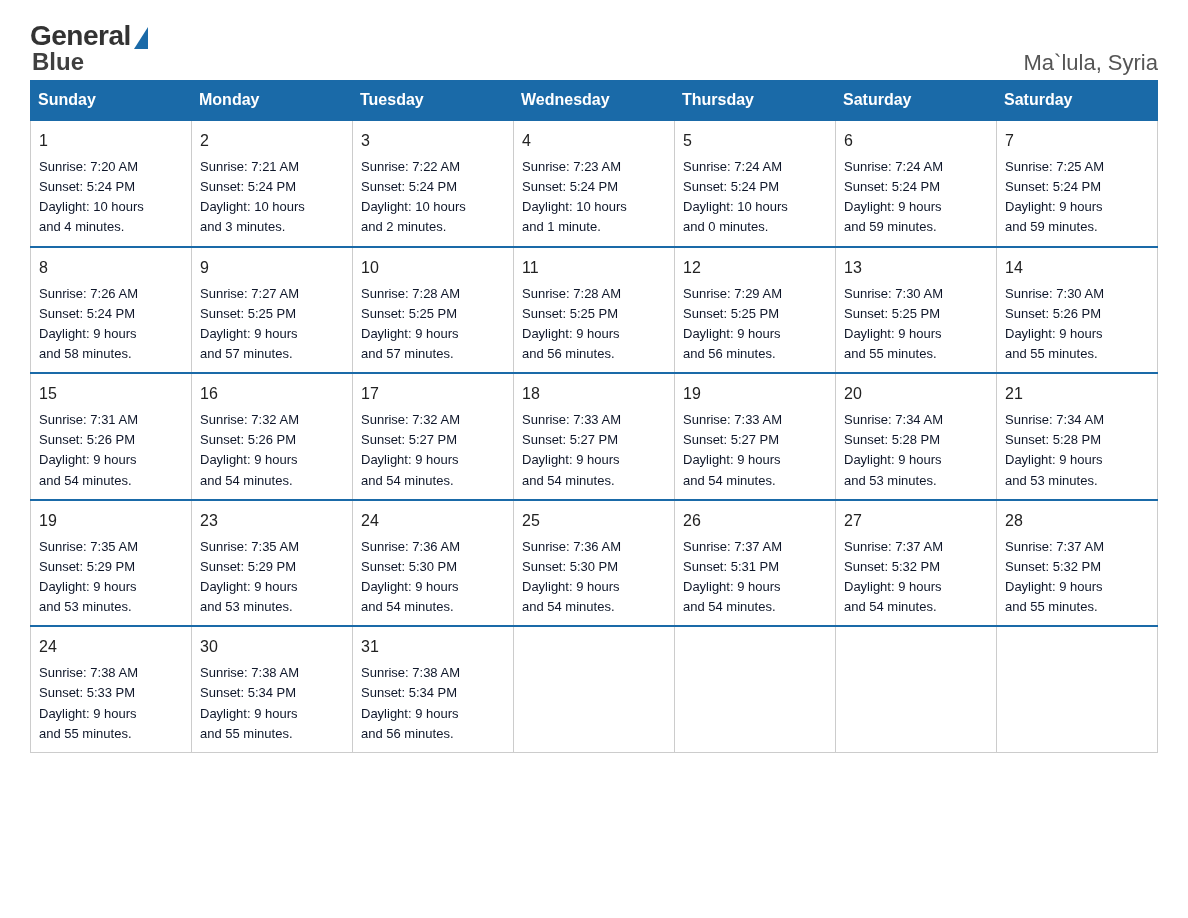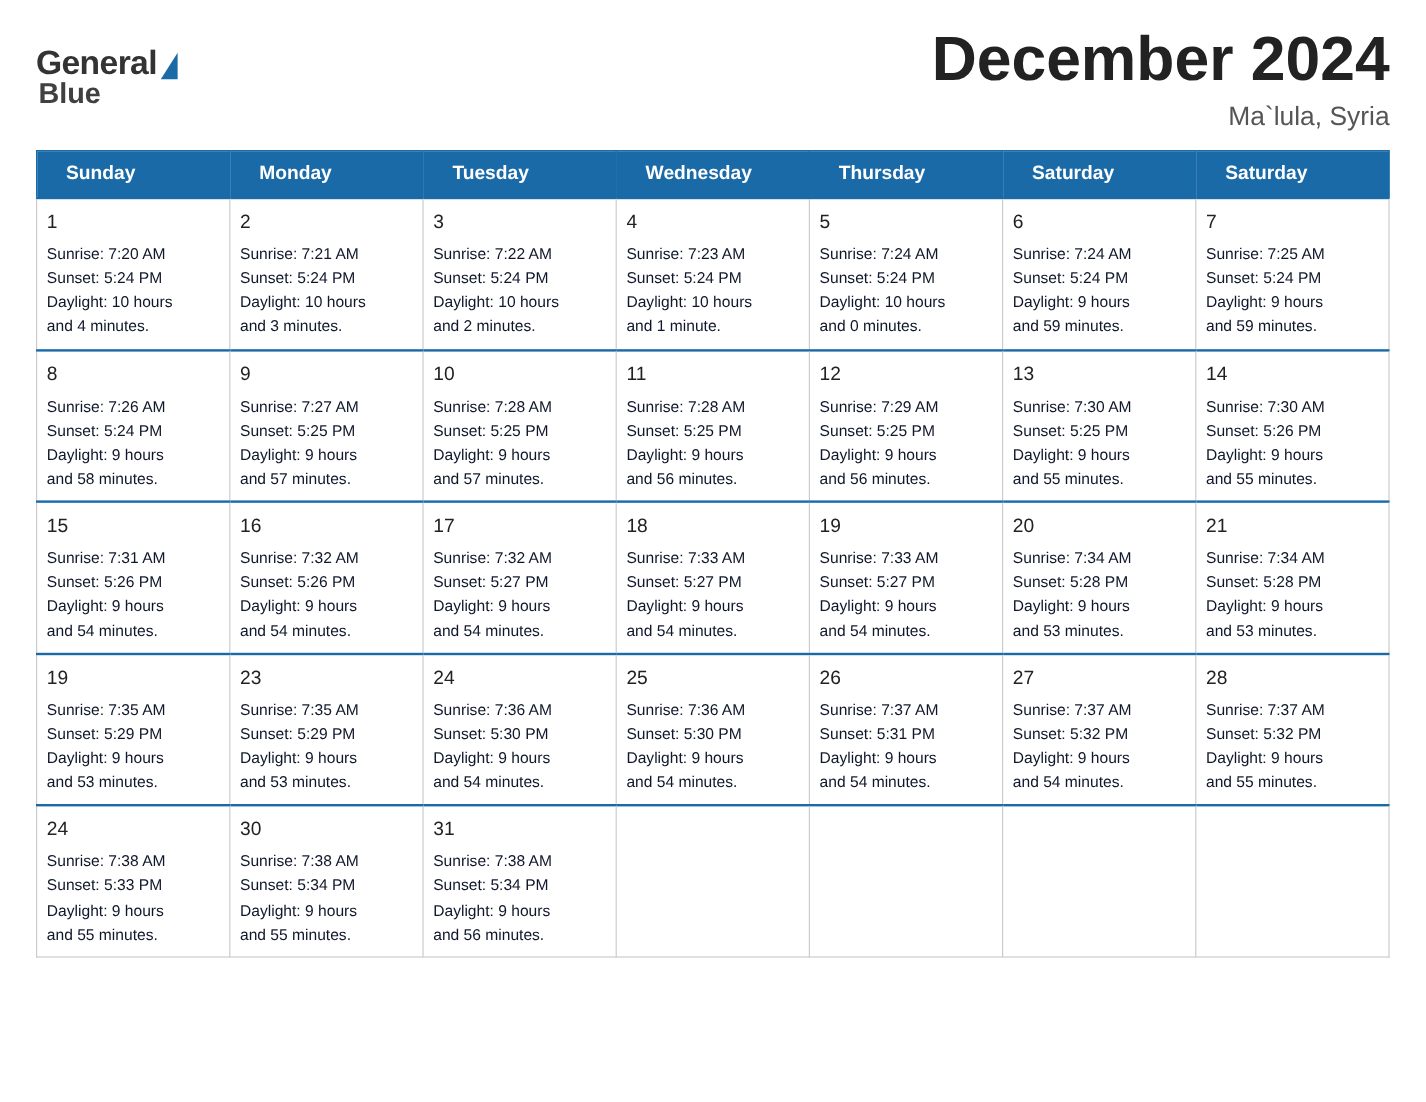--- a/index.html
+++ b/index.html
@@ -6,22 +6,22 @@
     body {
       font-family: Arial, sans-serif;
       background: #fff;
       width: 1188px;
       min-height: 918px;
       padding: 20px 30px;
     }
     .header {
       display: flex;
       justify-content: space-between;
-      align-items: center;
-      margin-bottom: 15px;
+      align-items: flex-end;
+      margin-bottom: 4px;
     }
     .logo {
       display: flex;
       flex-direction: column;
       align-items: flex-start;
     }
     .logo-top {
       display: flex;
       align-items: center;
     }
@@ -62,21 +62,21 @@
     table {
       width: 100%;
       border-collapse: collapse;
       table-layout: fixed;
     }
     thead tr th {
       background-color: #1a6aa8;
       color: #fff;
       font-size: 16px;
       font-weight: bold;
-      padding: 10px 24px;
+      padding: 10px 7px;
       text-align: left;
       border: 1px solid #1a6aa8;
     }
     tbody tr td {
       vertical-align: top;
       padding: 8px 8px;
       border: 1px solid #ccc;
       border-top: 2px solid #1a6aa8;
       font-size: 13px;
       color: #333;
@@ -103,21 +103,20 @@
 
 <div class="header">
   <div class="logo">
     <div class="logo-top">
       <span class="logo-general">General</span>
       <div class="logo-triangle"></div>
     </div>
     <span class="logo-subtitle">Blue</span>
   </div>
   <div class="title-section">
-    <div class="month-title">December 2024</div>
     <div class="location">Ma`lula, Syria</div>
   </div>
 </div>
 
 <table>
   <thead>
     <tr>
       <th>Sunday</th>
       <th>Monday</th>
       <th>Tuesday</th>

